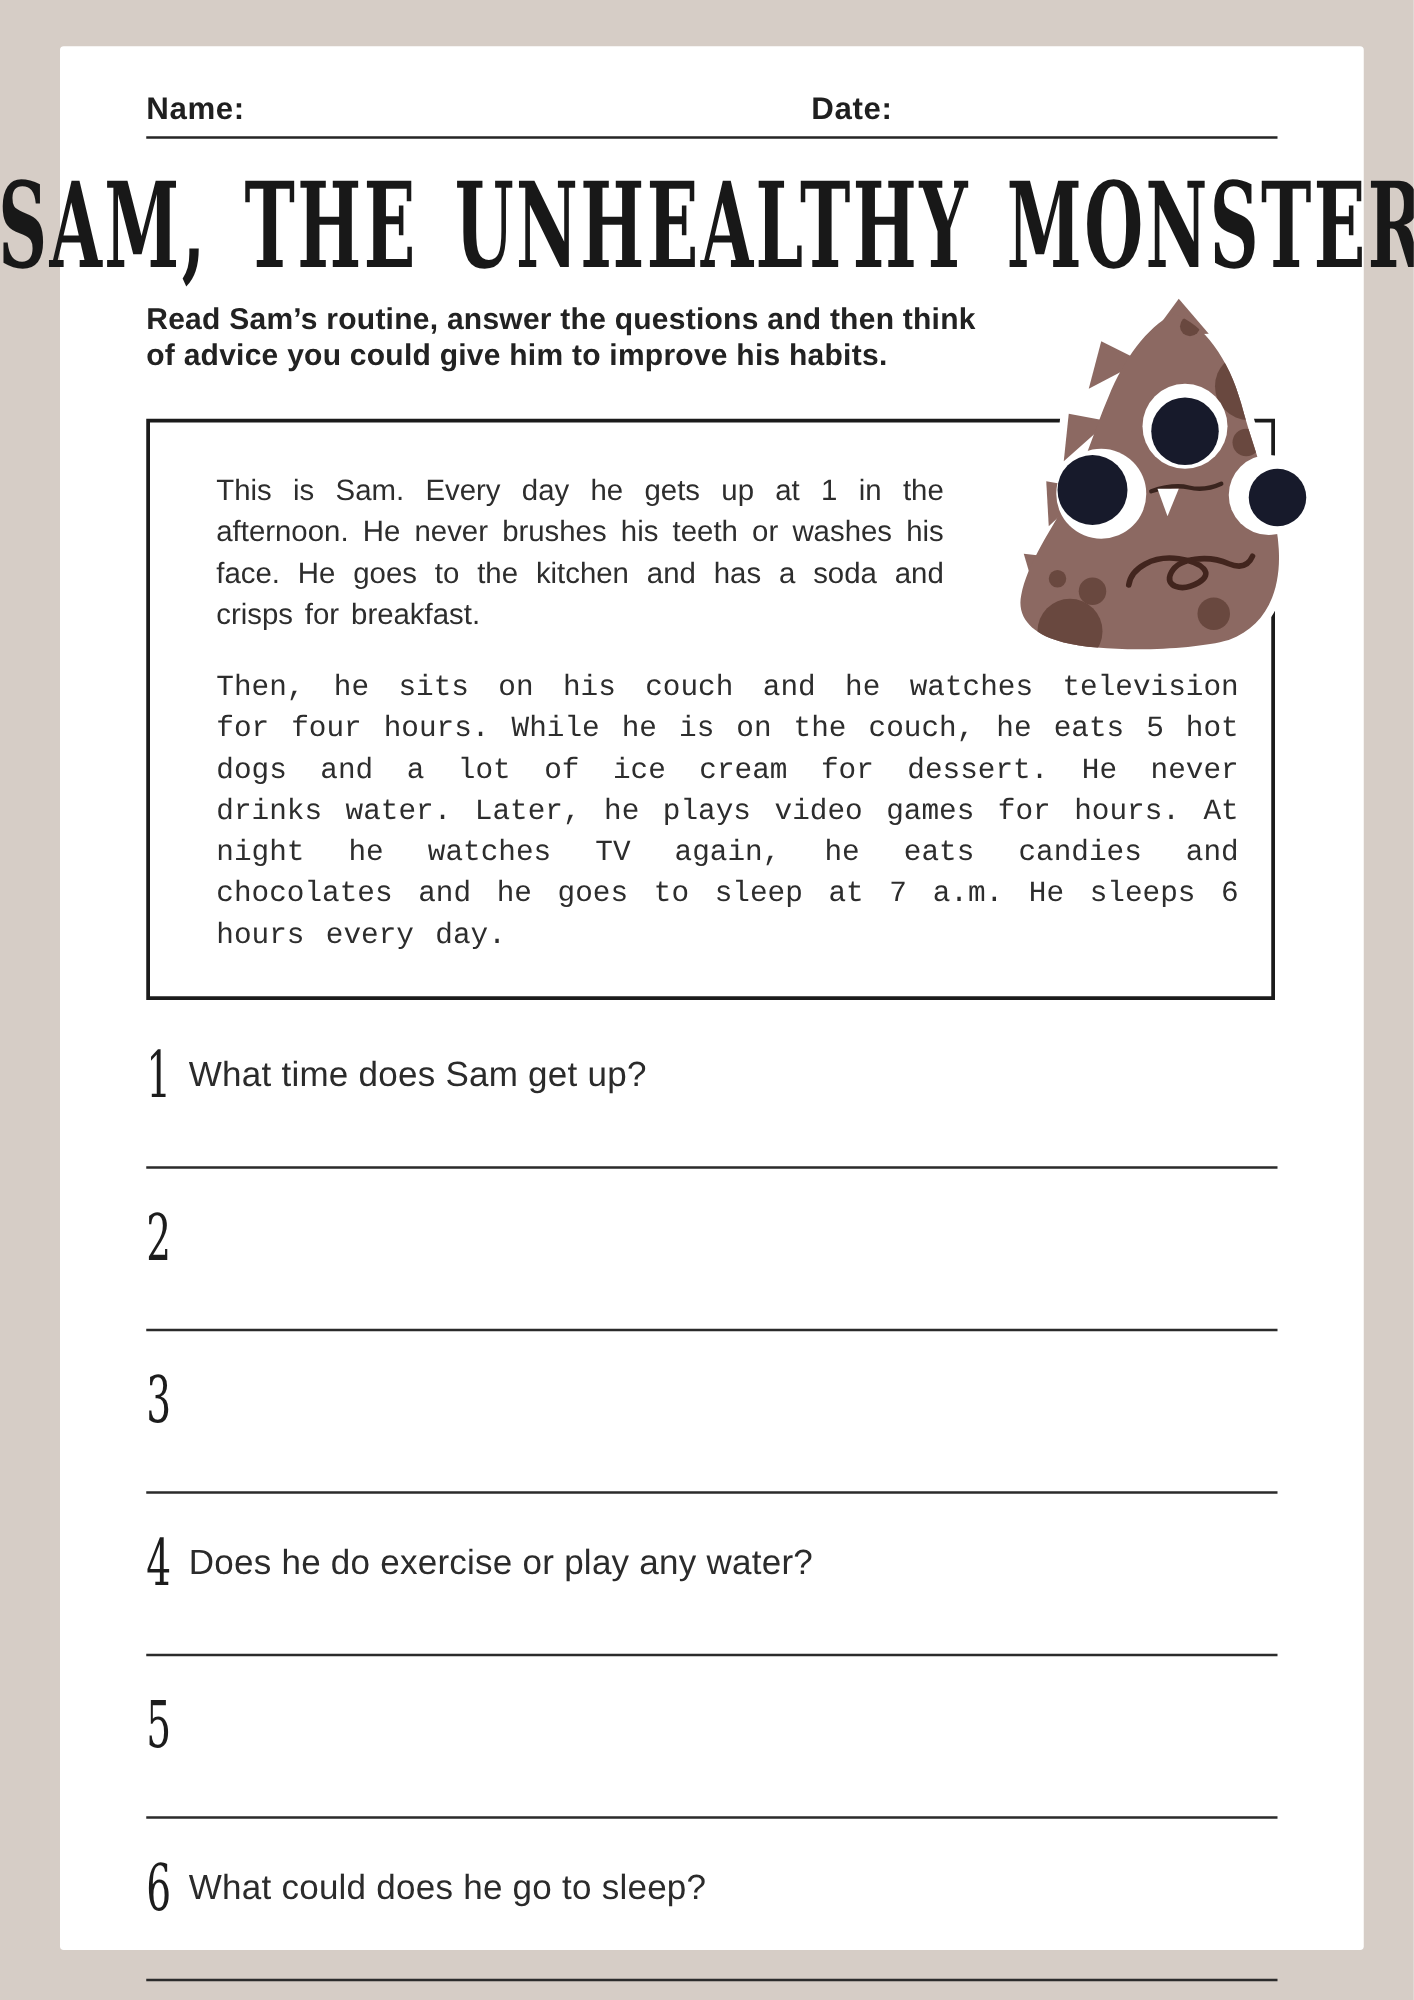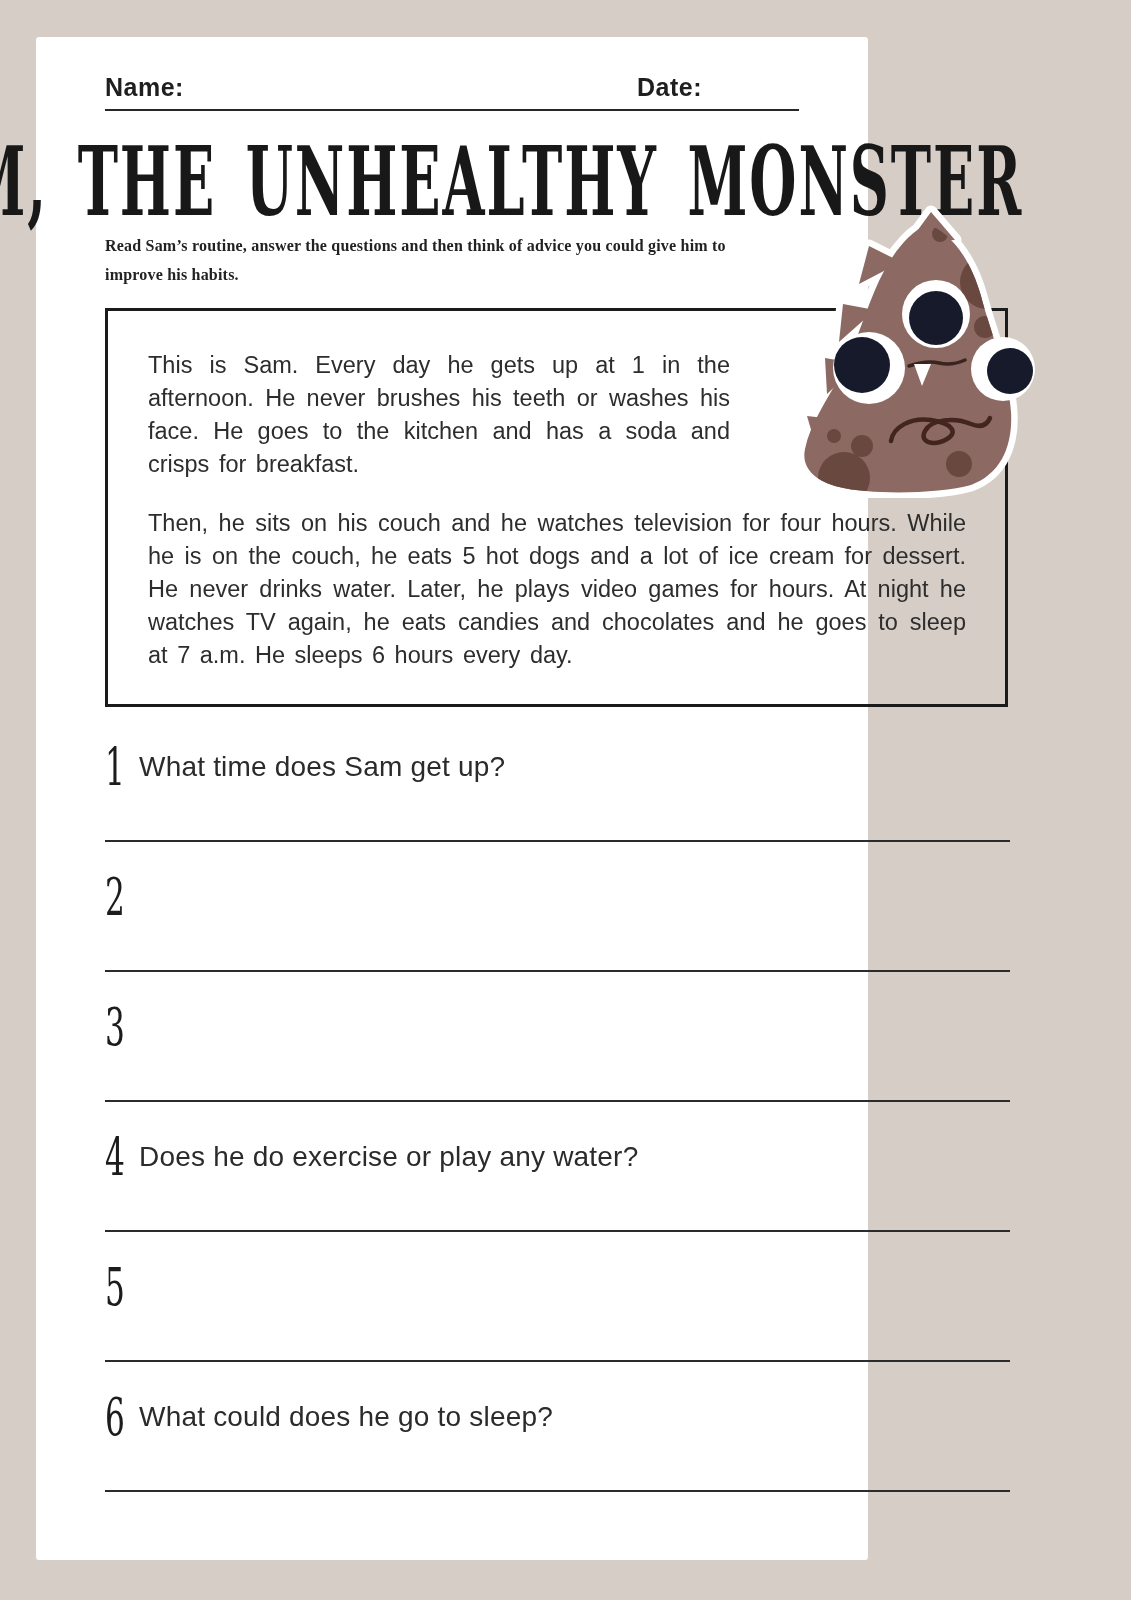--- a/index.html
+++ b/index.html
@@ -5,22 +5,22 @@
   * { margin: 0; padding: 0; box-sizing: border-box; }
   html, body { width: 1131px; height: 1600px; }
   body {
     background: #d6cdc6;
     font-family: "Liberation Sans", sans-serif;
     color: #262626;
     position: relative;
   }
   .paper {
     position: absolute;
-    left: 36px; top: 37px;
-    width: 832px; height: 1523px;
+    left: 48px; top: 37px;
+    width: 1043px; height: 1523px;
     background: #ffffff;
     border-radius: 3px;
     padding: 36px 69px 0 69px;
   }
   
   .header-row {
     display: flex;
     border-bottom: 2px solid #262626;
     padding-bottom: 7px;
     position: relative;
@@ -47,45 +47,45 @@
     font-size: 86px;
     letter-spacing: 3px;
     word-spacing: 14px;
     white-space: nowrap;
     color: #181818;
     transform: scale(0.63, 1.1);
     transform-origin: center center;
   }
   
   .instructions {
+    margin-top: 10px;
     max-width: 680px;
-    font-size: 16px;
+    font-size: 24px;
     font-weight: 700;
     line-height: 29px;
     color: #222222;
     letter-spacing: 0.2px;
-    font-family: Liberation Serif, serif;
   }
   
   .passage-box {
     position: relative;
-    margin-top: 19px;
+    margin-top: 36px;
     width: 903px;
     border: 3px solid #1b1b1b;
-    padding: 38px 38px 32px 40px;
+    padding: 38px 38px 32px 53px;
   }
   .passage-box p {
     font-size: 23.5px;
     line-height: 33px;
     text-align: justify;
     color: #2d2d2d;
     word-spacing: 3px;
   }
   .para-1 { width: 582px; }
-  .para-2 { margin-top: 26px; width: 818px; }
+  .para-2 { margin-top: 26px; width: 818px; font-family: Liberation Mono, monospace; }
   .monster {
     position: absolute;
     top: -113px;
     right: -34px;
     width: 260px;
     height: 300px;
     pointer-events: none;
   }
   
   .questions { margin-top: 40px; }

